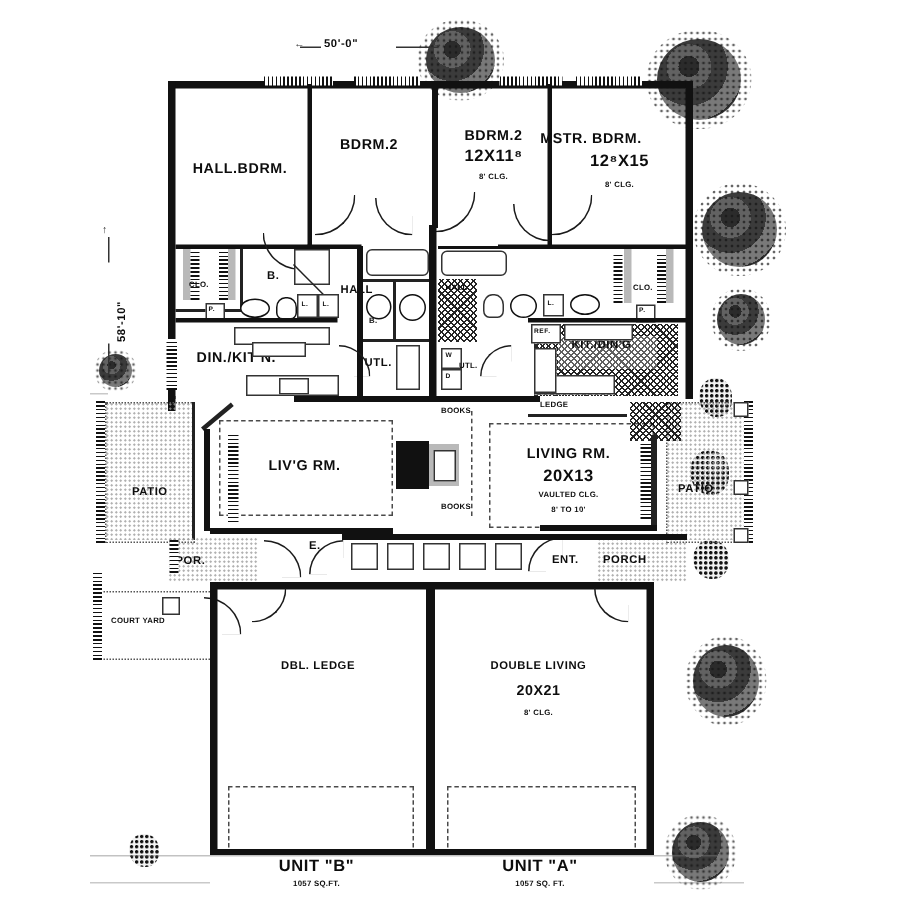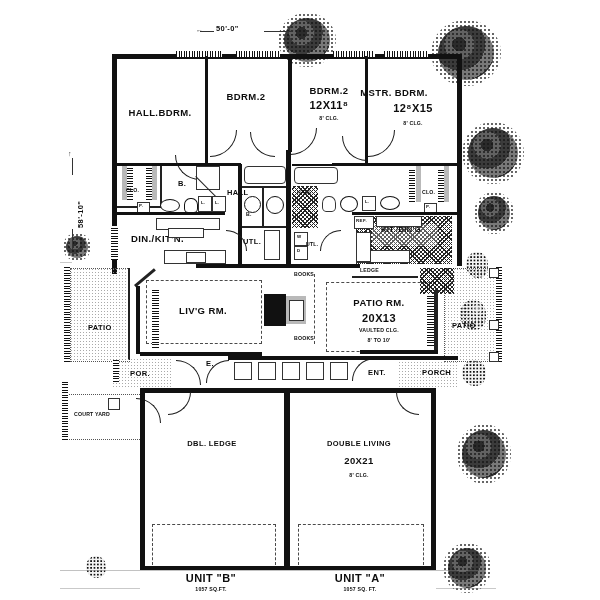--- a/index.html
+++ b/index.html
@@ -247,55 +247,55 @@
   <div class="rect2" style="left:489px;top:352px;width:8px;height:8px;"></div>
 
   <div class="dash" style="left:146px;top:280px;width:114px;height:62px;"></div>
   <div class="lbl md c" style="left:203px;top:311px;">LIV'G RM.</div>
   <div class="thin" style="left:134px;top:285px;width:26px;height:3px;transform:rotate(-40deg);transform-origin:0 0;"></div>
   <div class="wall" style="left:136px;top:286px;width:4px;height:68px;"></div>
   <div class="stripeH" style="left:152px;top:288px;width:7px;height:60px;"></div>
   <div class="wall" style="left:140px;top:352px;width:122px;height:4px;"></div>
 
   <div class="dash" style="left:326px;top:282px;width:108px;height:68px;"></div>
-  <div class="lbl md c" style="left:379px;top:303px;">PATIO RM.</div>
+  <div class="lbl md c" style="left:379px;top:303px;">LIVING RM.</div>
   <div class="lbl sz c" style="left:379px;top:318px;">20X13</div>
   <div class="lbl xs c" style="left:379px;top:331px;">VAULTED CLG.</div>
   <div class="lbl xs c" style="left:379px;top:341px;">8' TO 10'</div>
 
   <div class="lbl xs" style="left:360px;top:268px;">LEDGE</div>
   <div class="thin" style="left:352px;top:276px;width:66px;height:2px;"></div>
 
   <div class="hatch" style="left:420px;top:268px;width:34px;height:26px;"></div>
   <div class="thin" style="left:434px;top:290px;width:4px;height:62px;"></div>
   <div class="stripeH" style="left:427px;top:296px;width:7px;height:50px;"></div>
   <div class="wall" style="left:360px;top:350px;width:78px;height:4px;"></div>
 
   <div class="lbl xs" style="left:294px;top:272px;">BOOKS</div>
   <div class="lbl xs" style="left:294px;top:336px;">BOOKS</div>
   <div class="wall" style="left:264px;top:294px;width:22px;height:32px;"></div>
   <div class="gray" style="left:286px;top:296px;width:20px;height:28px;"></div>
   <div class="rect2" style="left:289px;top:300px;width:13px;height:19px;"></div>
   <div class="dash" style="left:310px;top:274px;width:4px;height:70px;border-left:none;border-top:none;border-bottom:none;"></div>
 
   <div class="stipple" style="left:112px;top:358px;width:60px;height:30px;"></div>
-  <div class="lbl sm" style="left:130px;top:370px;">POR.</div>
+  <div class="lbl sm" style="left:117px;top:370px;">POR.</div>
   <div class="swing sw-tr" style="left:176px;top:360px;width:24px;height:24px;"></div>
   <div class="lbl sm" style="left:206px;top:360px;">E.</div>
   <div class="swing sw-tl" style="left:206px;top:360px;width:22px;height:22px;"></div>
   <div class="rect2" style="left:234px;top:362px;width:16px;height:16px;"></div>
   <div class="rect2" style="left:258px;top:362px;width:16px;height:16px;"></div>
   <div class="rect2" style="left:282px;top:362px;width:16px;height:16px;"></div>
   <div class="rect2" style="left:306px;top:362px;width:16px;height:16px;"></div>
   <div class="rect2" style="left:330px;top:362px;width:16px;height:16px;"></div>
 
   <div class="lbl sm" style="left:368px;top:369px;">ENT.</div>
   <div class="swing sw-tl" style="left:352px;top:358px;width:22px;height:22px;"></div>
   <div class="stipple" style="left:398px;top:358px;width:60px;height:30px;"></div>
-  <div class="lbl sm" style="left:402px;top:369px;margin-left:20px;">PORCH</div>
+  <div class="lbl sm" style="left:402px;top:369px;">PORCH</div>
   <div class="wall" style="left:228px;top:356px;width:230px;height:4px;"></div>
 
   <div class="dot" style="left:66px;top:394px;width:74px;height:44px;"></div>
   <div class="lbl xs" style="left:74px;top:412px;">COURT YARD</div>
   <div class="stripeH" style="left:62px;top:380px;width:6px;height:60px;"></div>
   <div class="swing sw-tr" style="left:136px;top:398px;width:24px;height:24px;"></div>
 
   <div class="wall" style="left:140px;top:388px;width:296px;height:5px;"></div>
   <div class="wall" style="left:140px;top:388px;width:5px;height:182px;"></div>
   <div class="wall" style="left:431px;top:388px;width:5px;height:182px;"></div>

